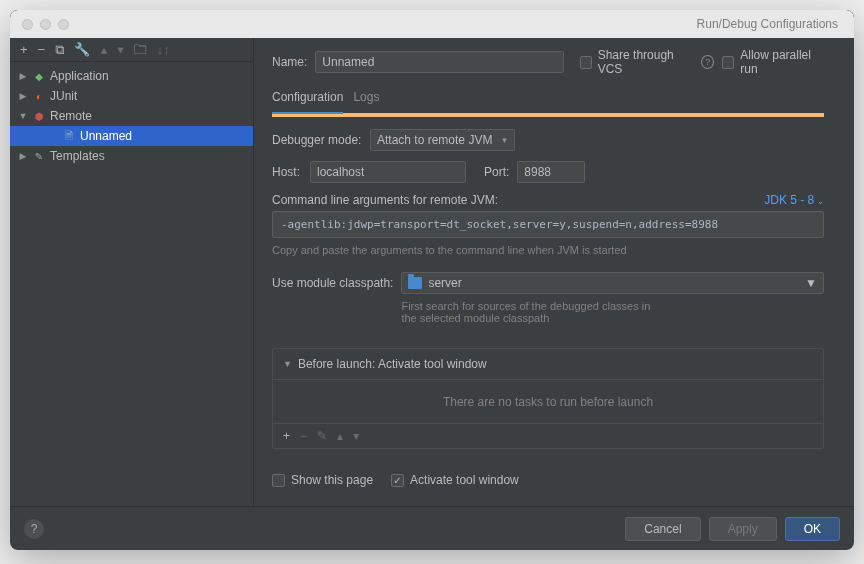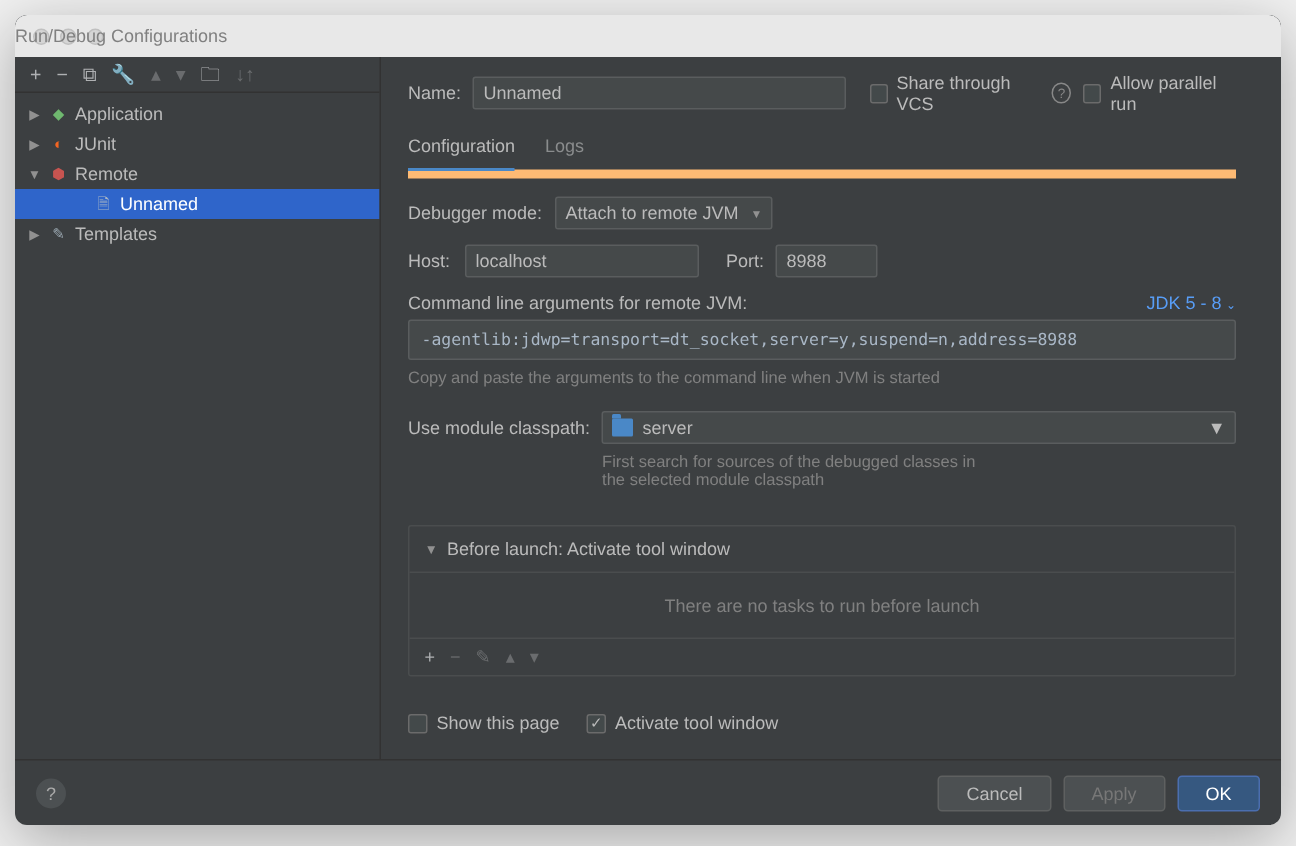--- a/index.html
+++ b/index.html
@@ -3,21 +3,21 @@
 <meta charset="utf-8">
 <style>
 * { box-sizing: border-box; margin: 0; padding: 0; font-family: -apple-system, "Segoe UI", Arial, sans-serif; }
 body { background: #f0f0f0; width: 864px; height: 564px; overflow: hidden; }
 
 .window { width: 844px; height: 540px; margin: 10px; background: #3c3f41; border-radius: 8px; box-shadow: 0 10px 40px rgba(0,0,0,0.3); display: flex; flex-direction: column; overflow: hidden; }
 
 .titlebar { height: 28px; background: #e8e8e8; display: flex; align-items: center; position: relative; border-top-left-radius: 8px; border-top-right-radius: 8px; }
 .traffic { display: flex; gap: 7px; padding-left: 12px; }
 .traffic span { width: 11px; height: 11px; border-radius: 50%; background: #d5d5d5; border: 0.5px solid #c0c0c0; }
-.titlebar-title { position: absolute; left: 0; right: 16px; text-align: left; font-size: 12px; color: #808080; pointer-events: none; }
+.titlebar-title { position: absolute; left: 0; right: 16px; text-align: right; font-size: 12px; color: #808080; pointer-events: none; }
 
 .content { flex: 1; display: flex; background: #3c3f41; color: #bbbbbb; font-size: 12px; overflow: hidden; }
 
 .sidebar { width: 244px; border-right: 1px solid #323232; display: flex; flex-direction: column; }
 .toolbar { height: 24px; display: flex; align-items: center; gap: 10px; padding: 0 10px; border-bottom: 1px solid #323232; }
 .toolbar .ticon { color: #afb1b3; font-size: 13px; line-height: 1; cursor: pointer; }
 .toolbar .ticon.dim { color: #6a6c6e; }
 .tree { flex: 1; padding-top: 4px; overflow: auto; }
 .tree-row { display: flex; align-items: center; height: 20px; padding-left: 8px; gap: 4px; cursor: pointer; }
 .tree-row.sel { background: #2f65ca; color: #fff; }
@@ -33,21 +33,21 @@
 
 .main { flex: 1; display: flex; flex-direction: column; padding: 10px 30px 0 18px; overflow: auto; }
 .row { display: flex; align-items: center; gap: 8px; margin-bottom: 10px; }
 .label { color: #bbbbbb; min-width: auto; }
 input[type=text], .combo, .cmdline { background: #45494a; border: 1px solid #5a5d5e; color: #bbbbbb; padding: 3px 6px; font-size: 12px; border-radius: 2px; }
 .name-input { width: 268px; }
 .check { display: flex; align-items: center; gap: 6px; }
 .checkbox { width: 13px; height: 13px; border: 1px solid #6b6b6b; background: #43494a; border-radius: 2px; display: inline-flex; align-items: center; justify-content: center; font-size: 10px; color: #bbbbbb; cursor: pointer; }
 .help-icon { width: 14px; height: 14px; border: 1px solid #888; border-radius: 50%; display: inline-flex; align-items: center; justify-content: center; font-size: 9px; color: #888; }
 
-.tabs { display: flex; gap: 20px; border-bottom: 6px solid #fdba74; margin-bottom: 12px; }
+.tabs { display: flex; gap: 10px; border-bottom: 4px solid #fdba74; margin-bottom: 12px; }
 .tab { padding: 4px 0 8px 0; color: #8a8c8d; cursor: pointer; }
 .tab.active { color: #bbbbbb; border-bottom: 2px solid #4a88c7; margin-bottom: -1px; }
 
 .combo { display: flex; align-items: center; min-width: 120px; cursor: pointer; }
 .combo .caret { font-size: 8px; color: #919191; margin-left: 8px; }
 
 .cmdline { width: 100%; font-family: "Menlo", "Consolas", monospace; font-size: 11px; color: #a9b7c6; padding: 6px 8px; }
 .hint { font-size: 11px; color: #808080; margin-top: 6px; }
 .link { color: #589df6; cursor: pointer; font-size: 12px; }
 .link .caret { font-size: 8px; margin-left: 3px; }

